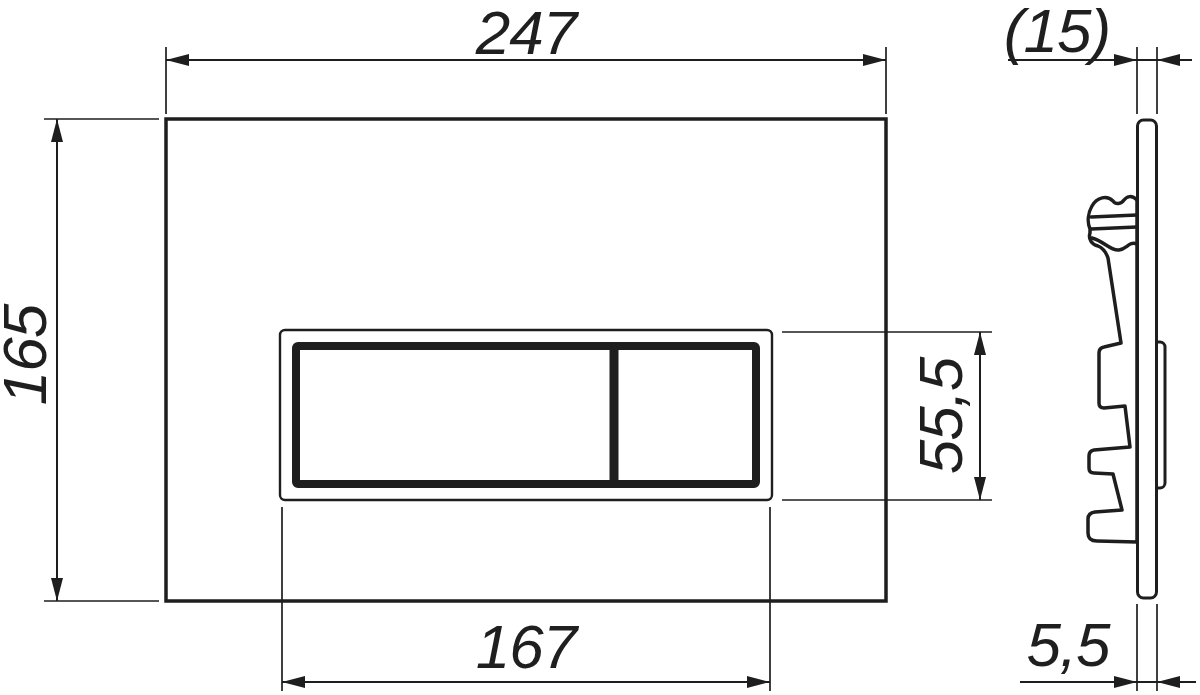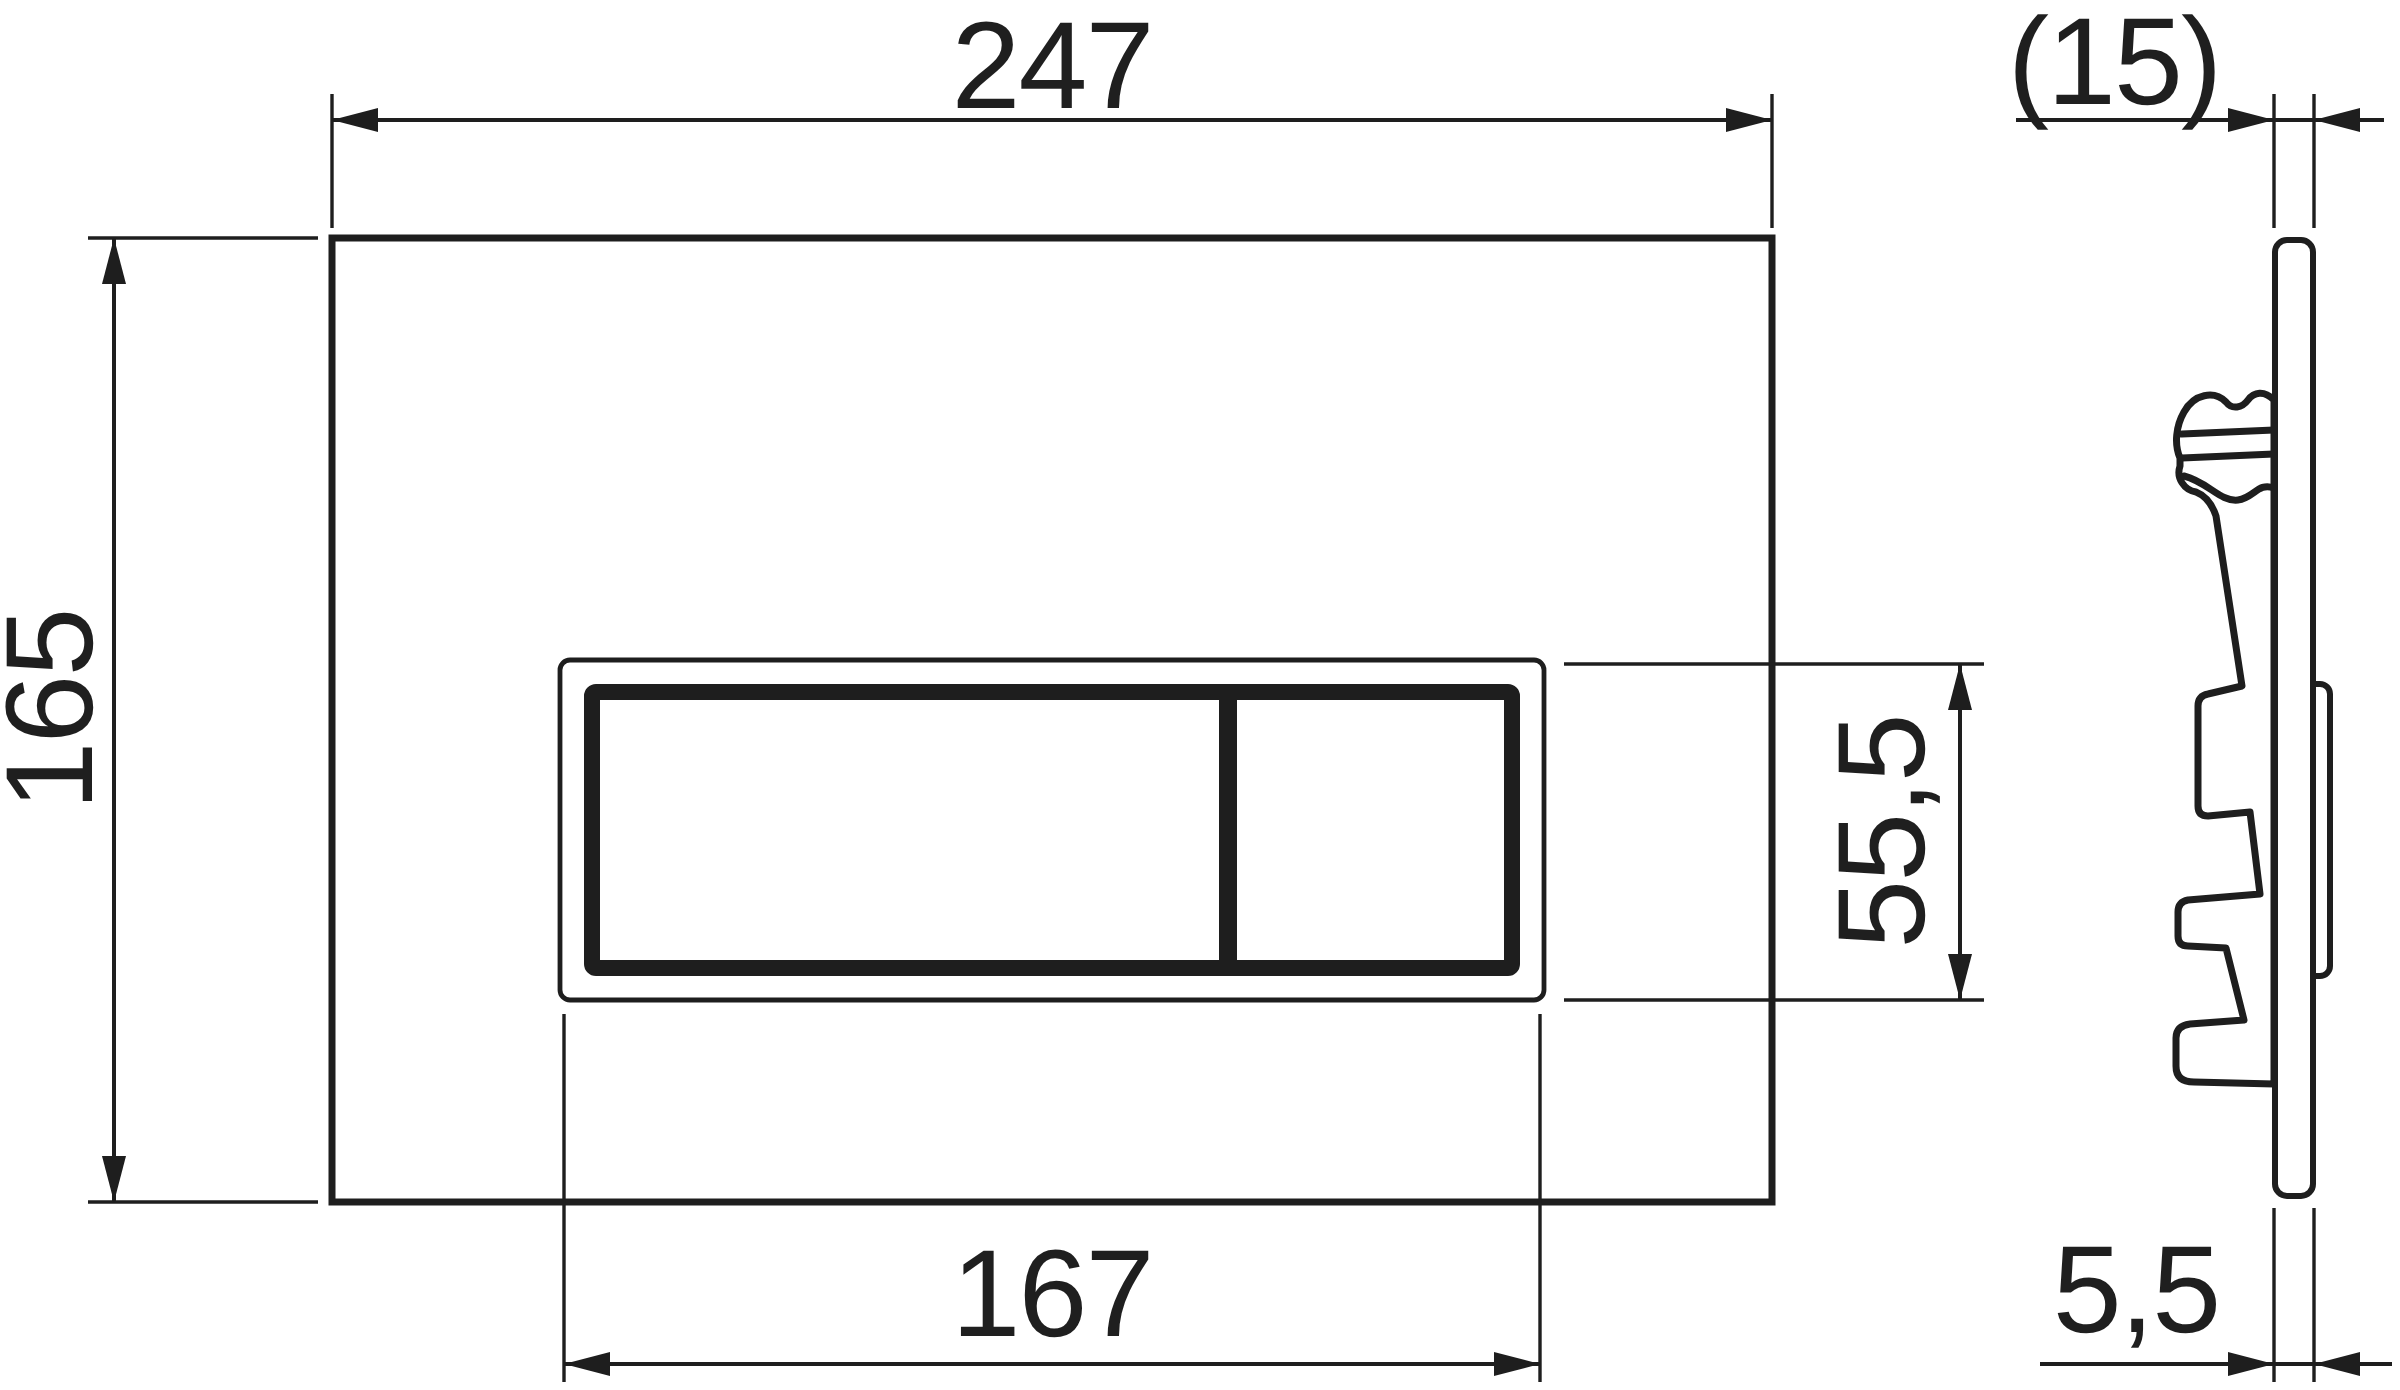--- a/index.html
+++ b/index.html
@@ -1,19 +1,19 @@
 <!DOCTYPE html>
 <html style="--bg: #ffffff; --line: #1e1e1e; --text: #1f1f1f; --face: #ffffff;"><head>
 <meta charset="utf-8">
 <style>
   :root{
     --bg:#ffffff; --line:#1e1e1e; --text:#1f1f1f; --face:#ffffff;
   }
   html,body{margin:0;padding:0;background:var(--bg);}
-  .stage{width:1200px;height:695px;position:relative;background:var(--bg);overflow:hidden;}
+  .stage{width:1200px;height:695px;position:relative;background:var(--bg);overflow:hidden;font-style:italic;}
   svg{display:block;}
   .face{fill:var(--face);stroke:var(--line);}
   .ln{stroke:var(--line);fill:none;}
   .xln{stroke-width:1.7;}
   .dln{stroke-width:2;}
   .pl{stroke-width:3.5;}
   .mid{stroke-width:3;}
   .thick{stroke-width:8;}
   .divider{stroke-width:9;}
   .thin{stroke-width:2.4;}

